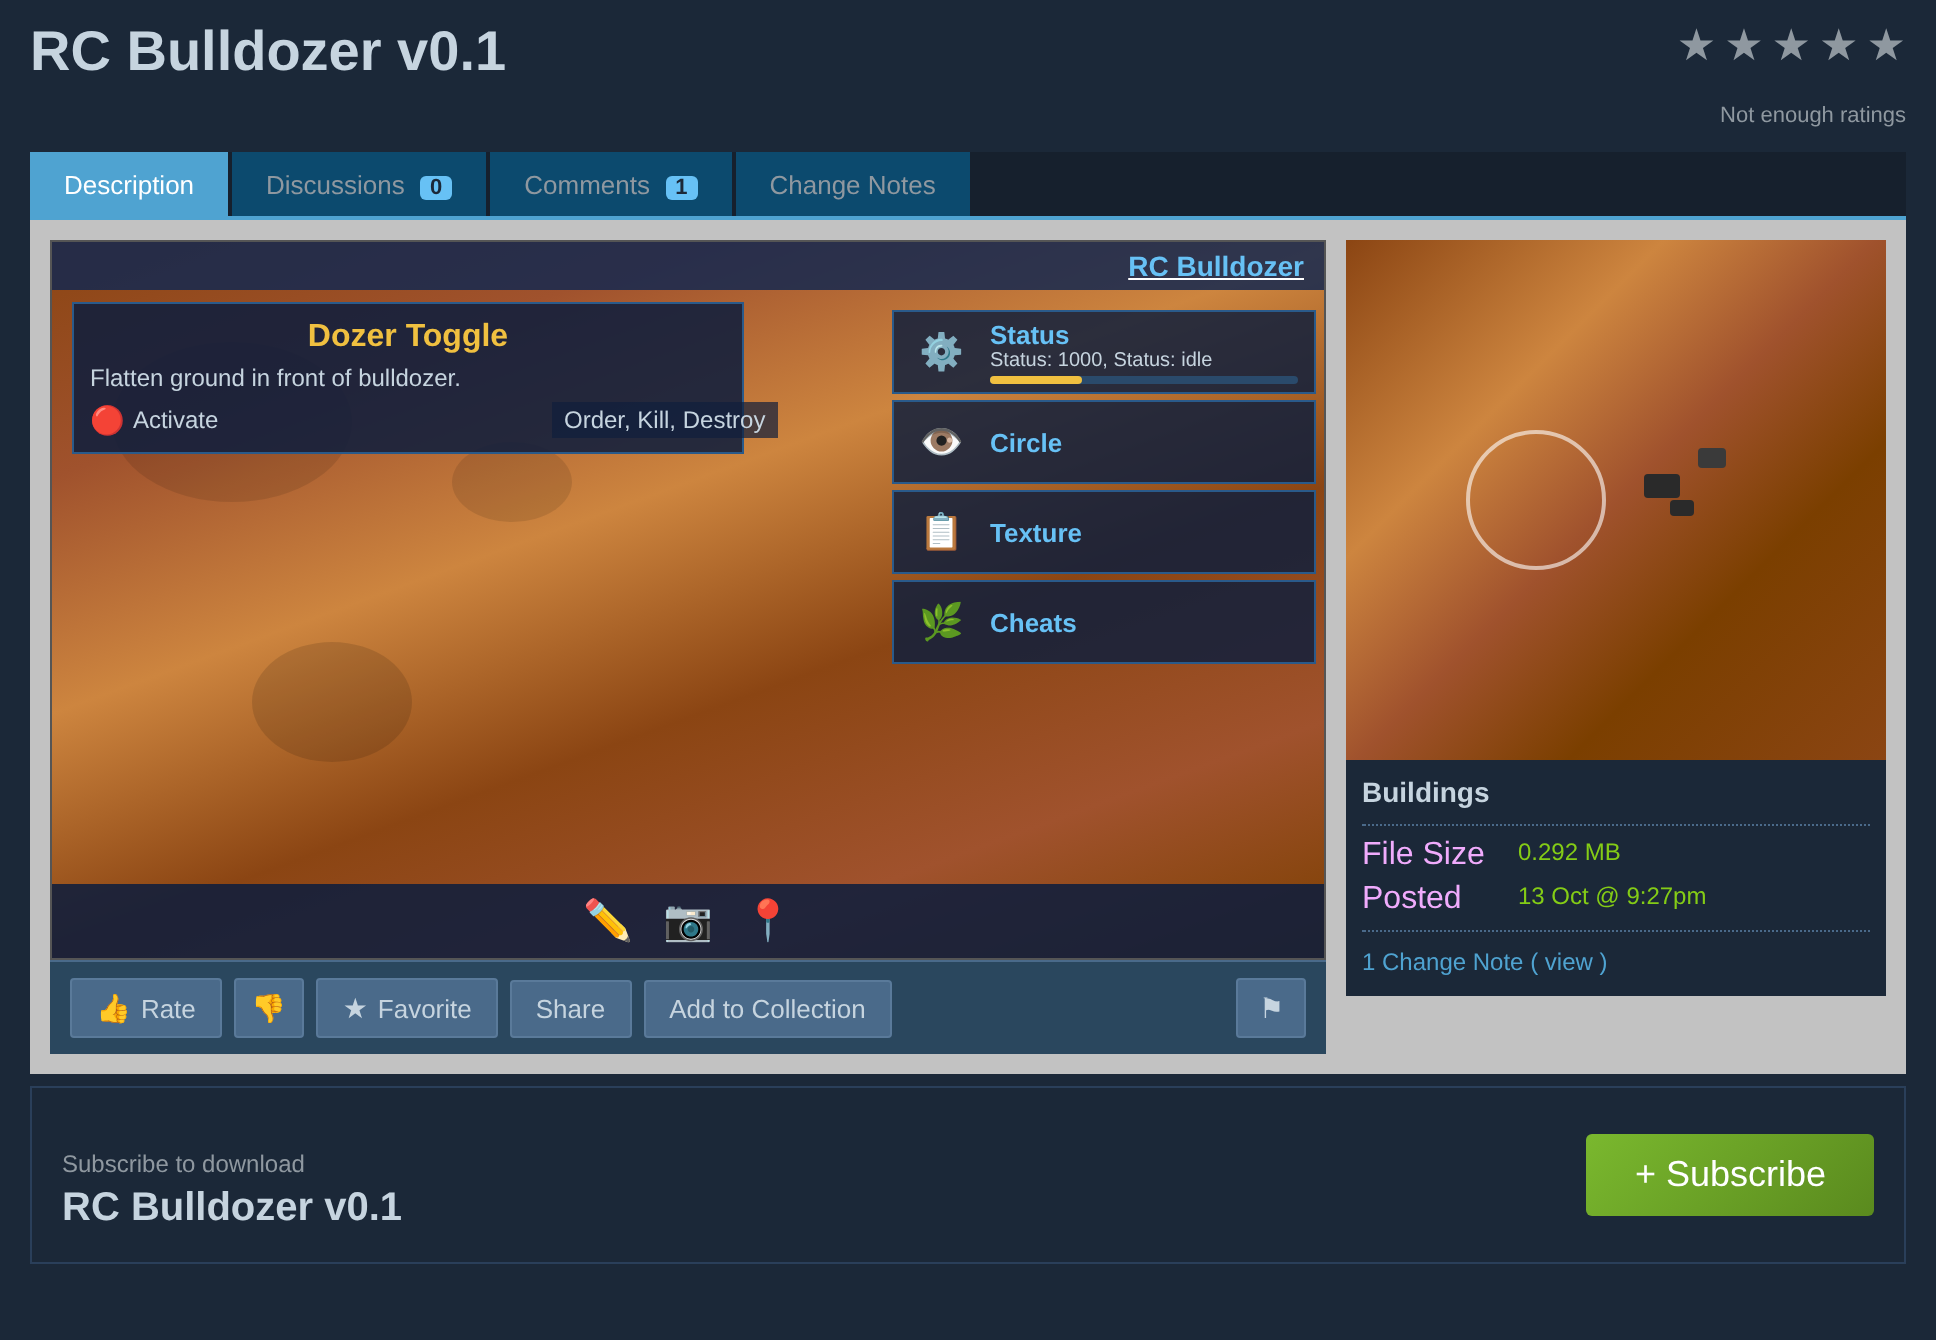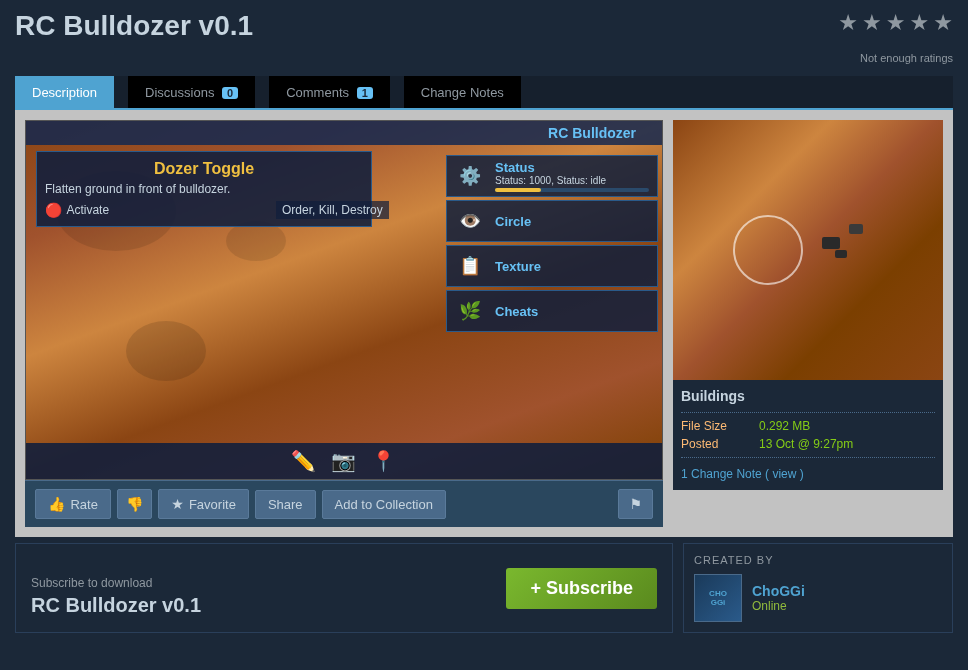--- a/index.html
+++ b/index.html
@@ -47,32 +47,32 @@
 
     .rating-text {
       font-size: 11px;
       color: #8f98a0;
       margin-top: 16px;
     }
 
     
     .tabs {
       display: flex;
-      gap: 14px;
+      gap: 2px;
       background: #16202d;
       border-bottom: 2px solid #4fa3d1;
       margin-bottom: 0;
     }
 
     .tab {
       padding: 8px 16px;
       font-size: 13px;
       cursor: pointer;
       color: #8f98a0;
-      background: #000000;
+      background: #0c4a6e;
       border: 1px solid transparent;
       border-bottom: none;
       user-select: none;
     }
 
     .tab.active {
       background: #4fa3d1;
       color: #ffffff;
       border-color: #4fa3d1;
     }
@@ -126,23 +126,24 @@
     }
 
     
     .hud-topbar {
       position: absolute;
       top: 0; left: 0; right: 0;
       background: rgba(20, 40, 80, 0.85);
       display: flex;
       justify-content: flex-end;
       align-items: center;
-      padding: 4px 26px;
+      padding: 4px 10px;
       font-size: 14px;
       color: #ffffff;
+      text-decoration: underline;
     }
 
     .hud-title {
       color: #67c1f5;
       font-size: 14px;
       font-weight: bold;
     }
 
     
     .dozer-panel {
@@ -267,22 +268,22 @@
       margin: 6px 0;
     }
 
     .info-row {
       display: flex;
       gap: 8px;
       margin-bottom: 4px;
     }
 
     .info-label {
-      color: #fdba74;
-      font-size: 12px;
+      color: #f0abfc;
+      font-size: 16px;
       min-width: 70px;
     }
 
     .info-value {
       color: #84cc16;
       font-size: 12px;
     }
 
     .change-note-link {
       color: #4fa3d1;
@@ -368,21 +369,21 @@
     }
 
     .subscribe-btn {
       display: flex;
       align-items: center;
       gap: 8px;
       background: linear-gradient(135deg, #7ab82e, #5a8a1e);
       border: none;
       color: #ffffff;
       font-size: 18px;
-      font-weight: bold;
+      font-weight: normal;
       padding: 10px 24px;
       cursor: pointer;
       border-radius: 3px;
     }
 
     .created-by-card {
       width: 270px;
       flex-shrink: 0;
       background: #1b2838;
       border: 1px solid #2a3f5a;
@@ -687,27 +688,15 @@
     <div class="subscribe-card">
       <div>
         <div class="subscribe-label">Subscribe to download</div>
         <div class="subscribe-title">RC Bulldozer v0.1</div>
       </div>
       <button class="subscribe-btn">
         <span>+ Subscribe</span>
       </button>
     </div>
 
-    <div class="created-by-card">
-      <div class="created-by-label">CREATED BY</div>
-      <div class="creator-row">
-        <div class="creator-avatar">
-          <div class="avatar-inner">CHO<br>GGi</div>
-        </div>
-        <div>
-          <div class="creator-name">ChoGGi</div>
-          <div class="creator-status">Online</div>
-        </div>
-      </div>
-    </div>
   </div>
 
 </div>
 
 </body></html>

